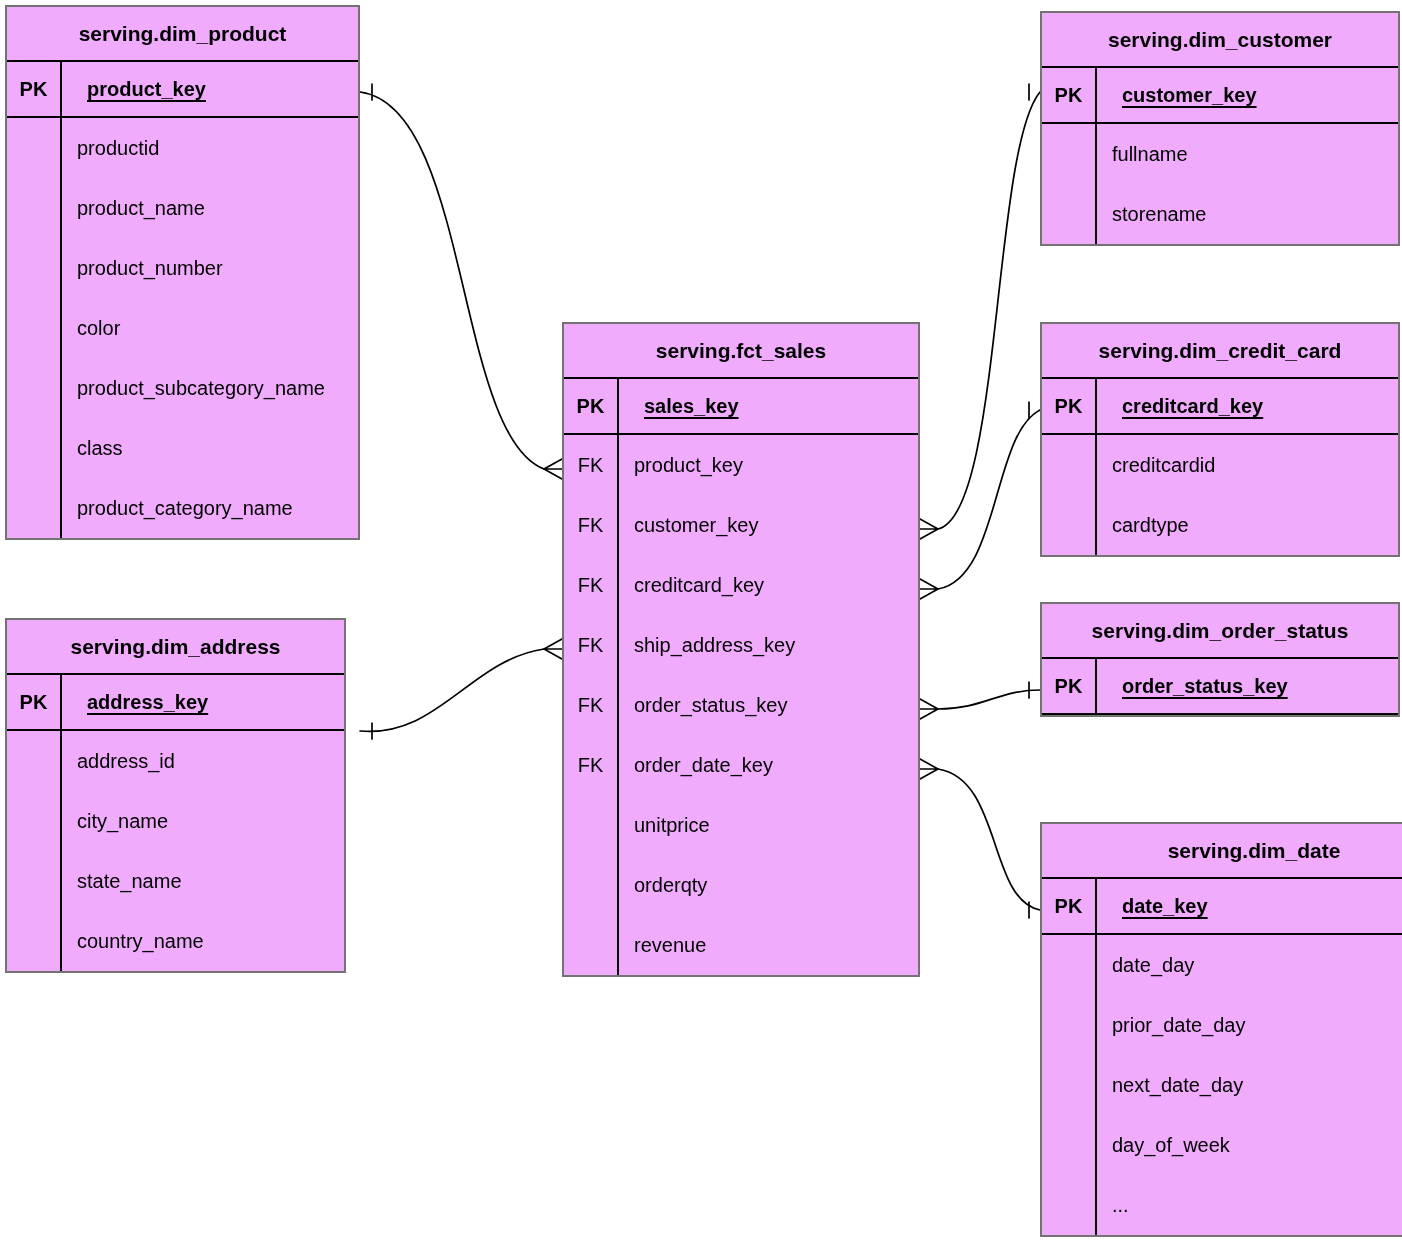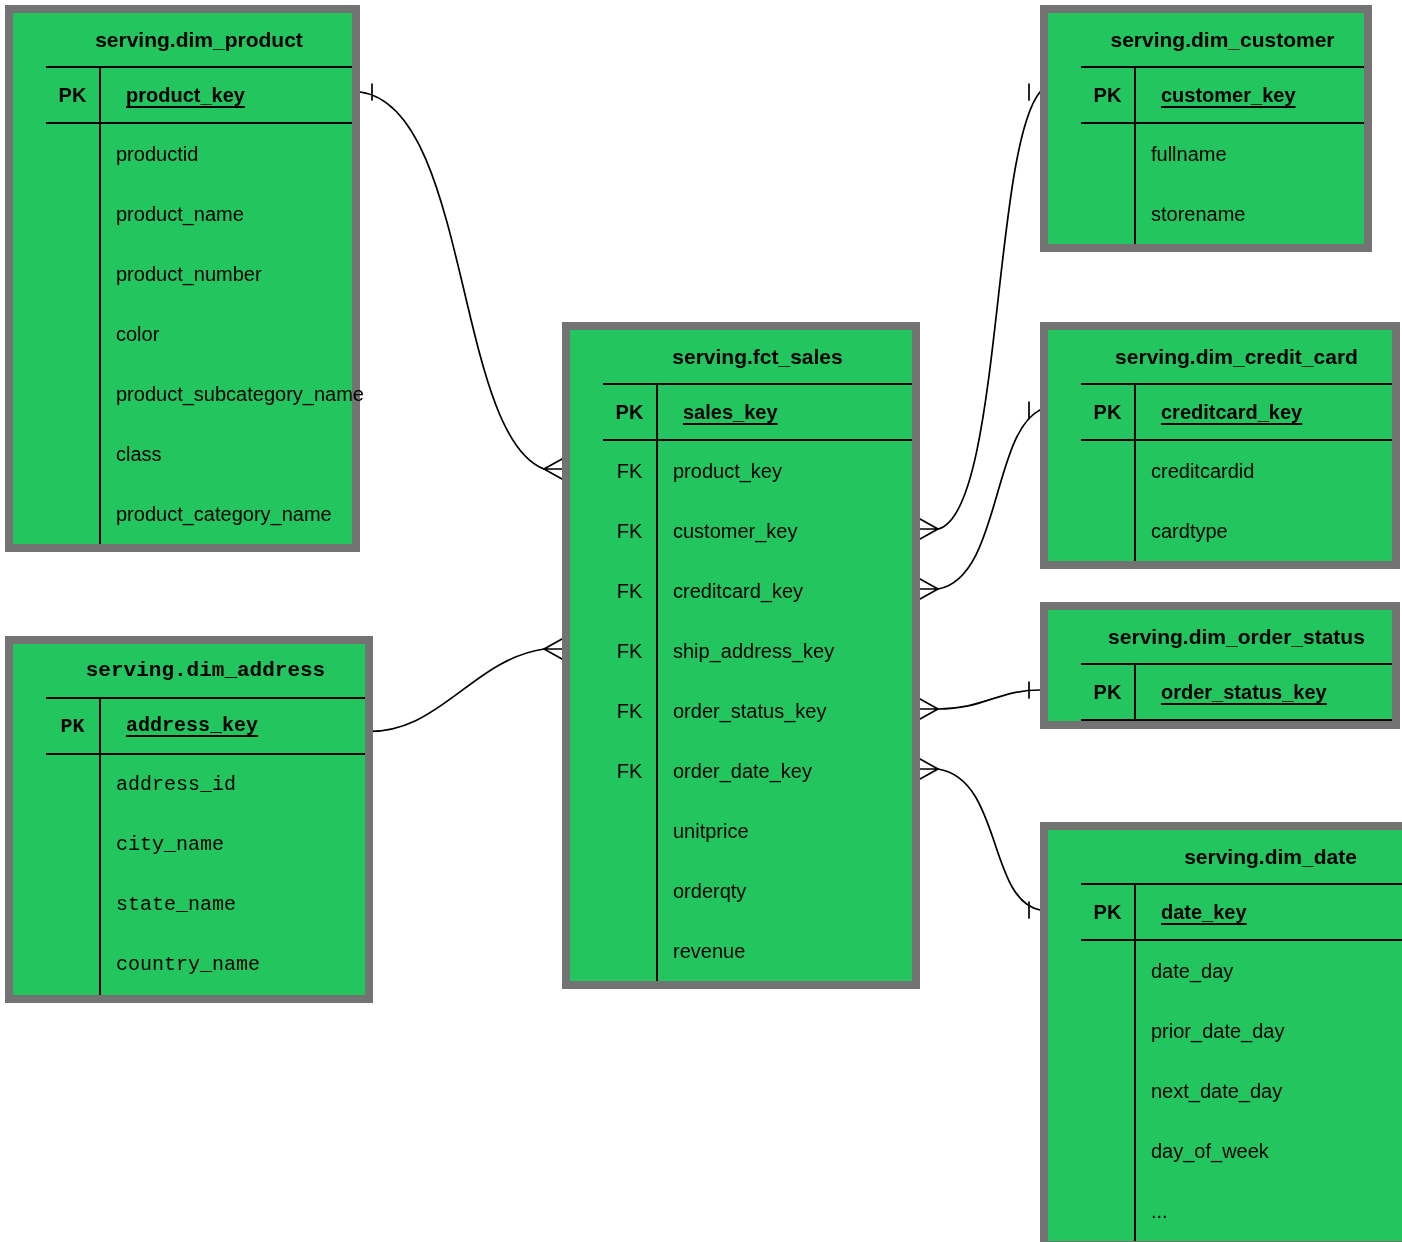--- a/index.html
+++ b/index.html
@@ -3,21 +3,21 @@
 <meta charset="utf-8">
 <style>
   * { box-sizing: border-box; }
   html, body { margin: 0; padding: 0; background: #ffffff; }
   body { font-family: "Liberation Sans", "DejaVu Sans", sans-serif; color: #000; }
   #canvas { position: relative; width: 1402px; height: 1242px; background: #fff; overflow: hidden; }
 
   .wires { position: absolute; left: 0; top: 0; }
   .wires path { stroke: #000; stroke-width: 1.7; fill: none; stroke-linecap: round; }
 
-  .entity { position: absolute; border: 8px solid #737373; background: #22c55e; padding-left: 33px; }
+  .entity { position: absolute; border: 2px solid #737373; background: #f0abfc; }
 
   .t-header {
     height: 55px; border-bottom: 2px solid #000;
     display: flex; align-items: center; justify-content: center;
     font-weight: 700; font-size: 21px;
   }
   .t-row { display: flex; align-items: stretch; min-height: 60px; }
   .pk-row { min-height: 56px; border-bottom: 2px solid #000; gap: 10px; }
   .t-key {
     flex: 0 0 55px; border-right: 2px solid #000;
@@ -28,26 +28,26 @@
   .t-field {
     flex: 1; display: flex; align-items: center;
     font-size: 20px; line-height: 1.3;
     padding: 8px 45px 8px 15px;
   }
   .t-field-text { display: block; width: 100%; overflow-wrap: break-word; }
   .pk-field { font-weight: 700; text-decoration: underline; text-underline-offset: 4px; }
 
   
   #t-dim-product      { left: 5px;    top: 5px;   width: 355px; }
-  #t-dim-customer     { left: 1040px; top: 5px;   width: 332px; }
+  #t-dim-customer     { left: 1040px; top: 11px;   width: 360px; }
   #t-fct-sales        { left: 562px;  top: 322px; width: 358px; }
   #t-dim-credit-card  { left: 1040px; top: 322px; width: 360px; }
   #t-dim-order-status { left: 1040px; top: 602px; width: 360px; }
   #t-dim-date         { left: 1040px; top: 822px; width: 428px; }
-  #t-dim-address      { left: 5px;    top: 636px; width: 368px; font-family: Liberation Mono, monospace; }
+  #t-dim-address      { left: 5px;    top: 618px; width: 341px; }
 </style>
 </head>
 <body>
 
 <div id="canvas">
 
   <svg class="wires" width="1402" height="1242" viewBox="0 0 1402 1242">
 
     <g>
       <path d="M 360 92 C 470 106, 455 435, 544 469"></path>

